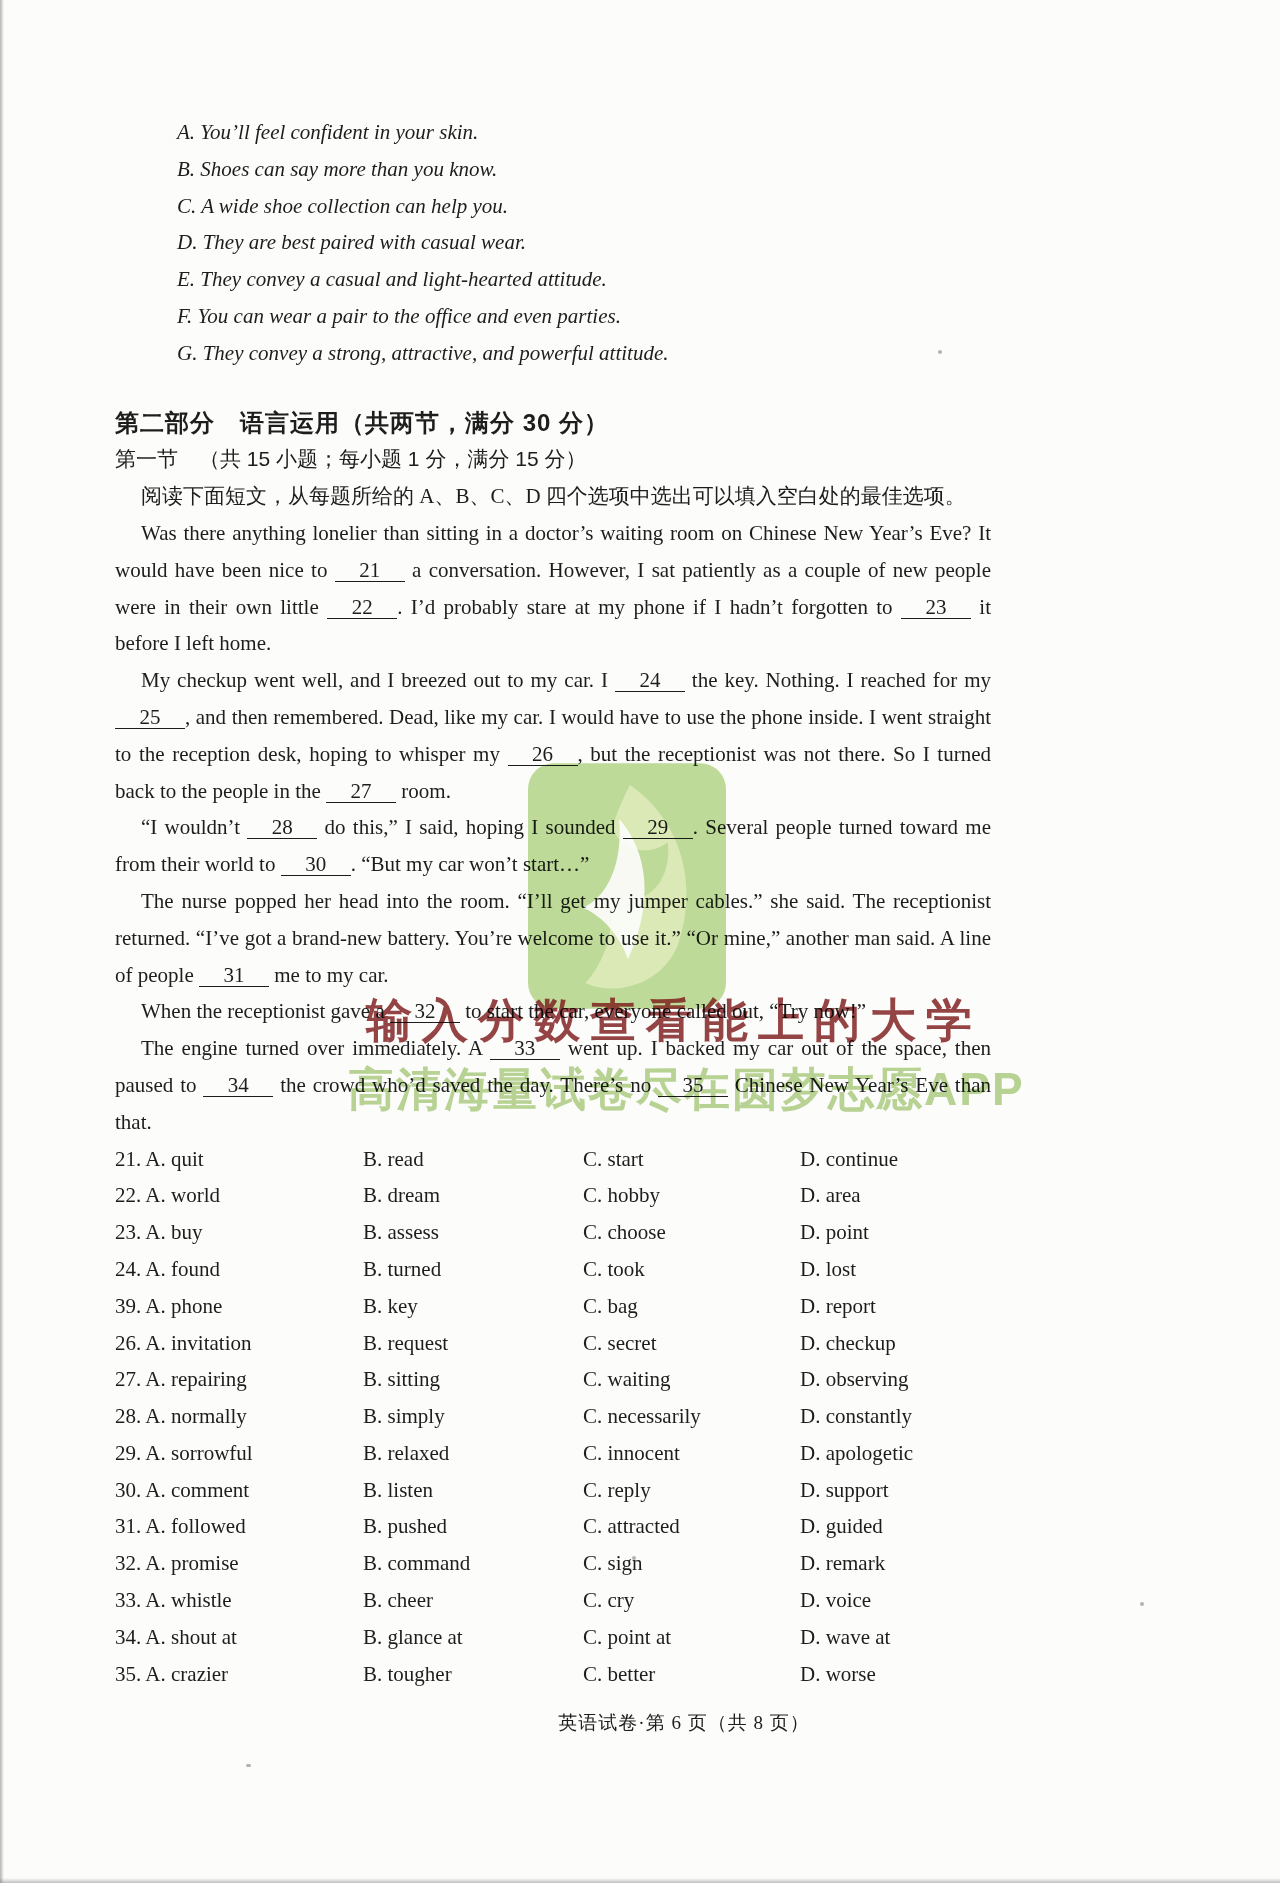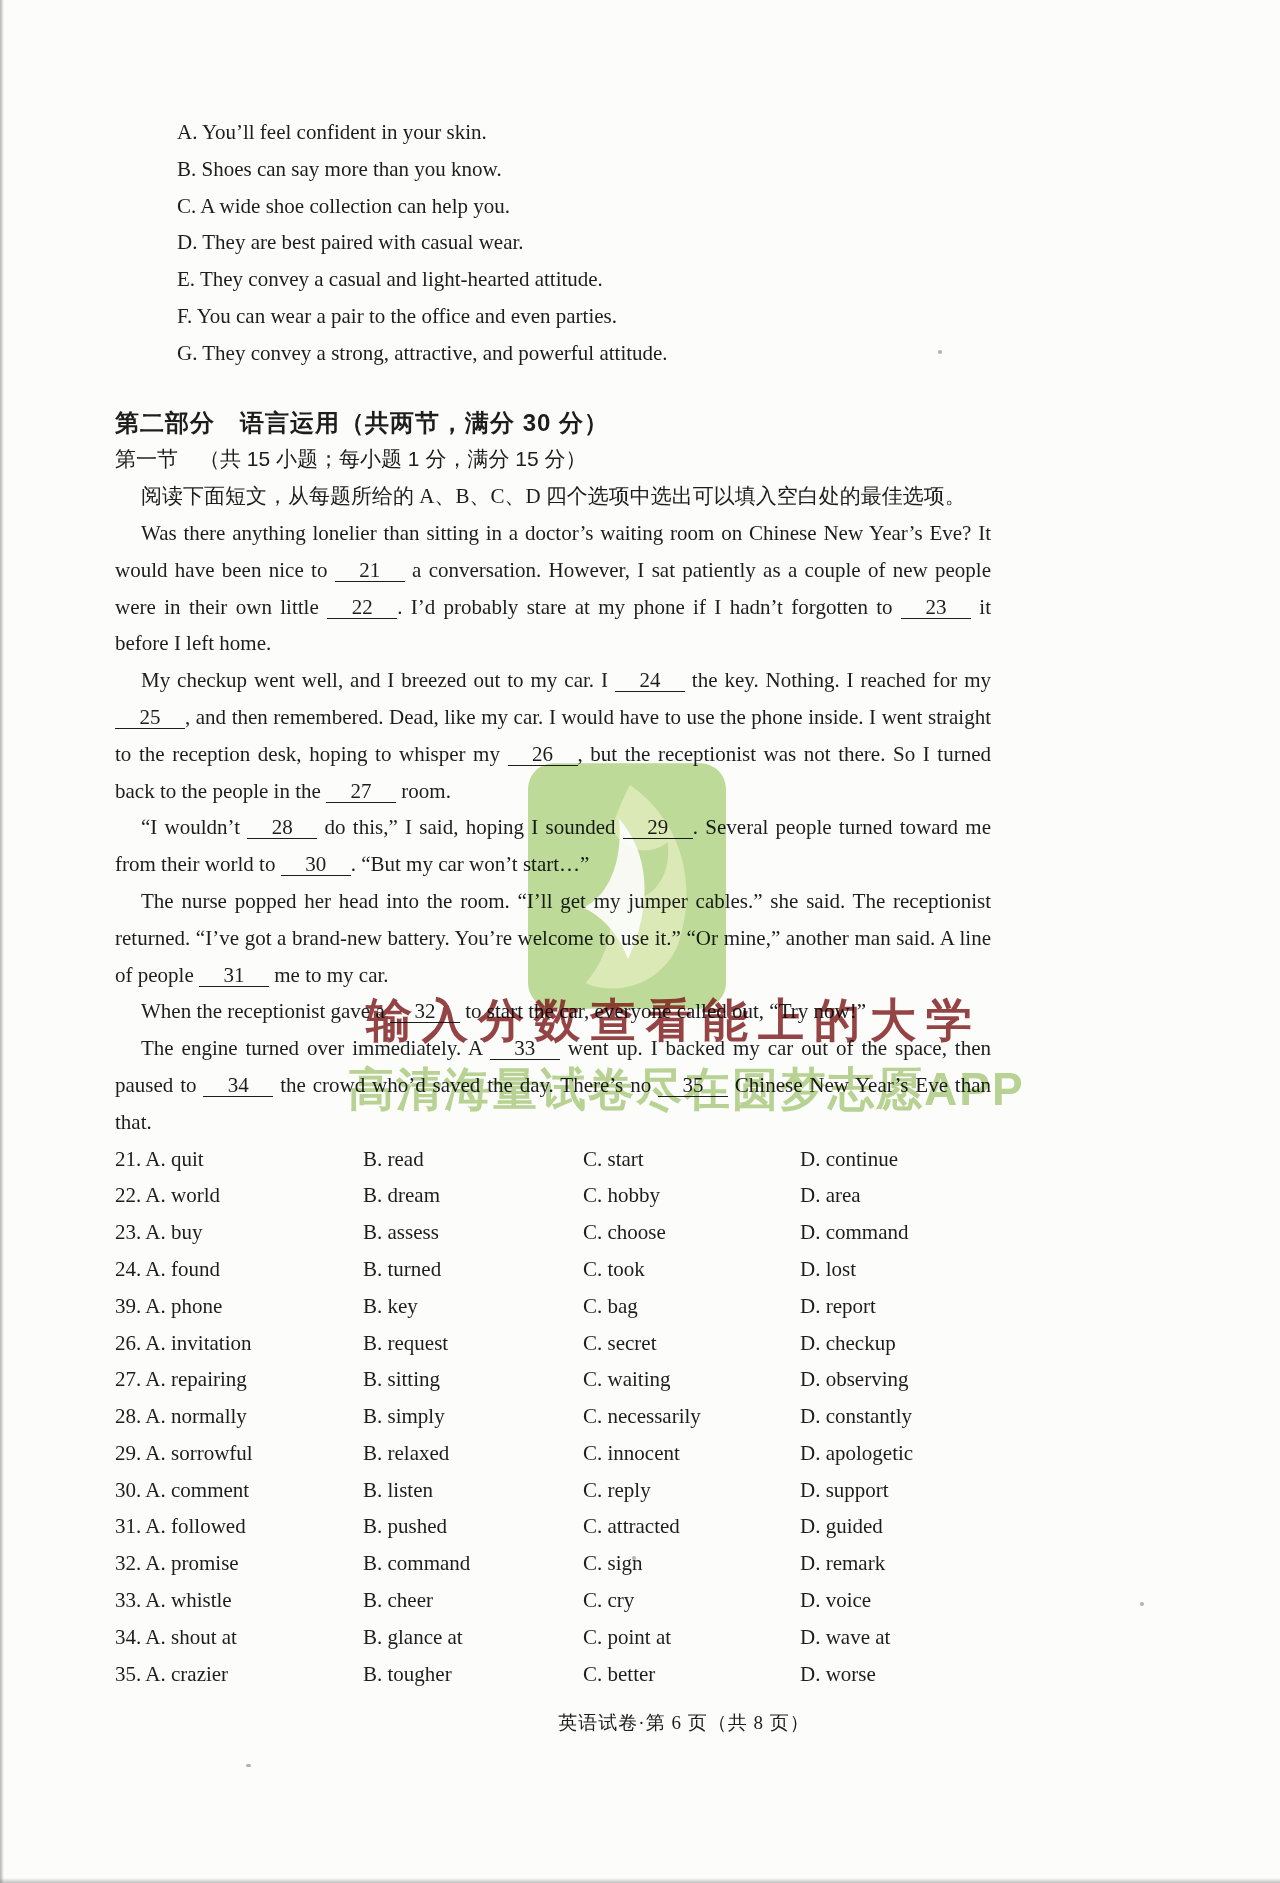--- a/index.html
+++ b/index.html
@@ -16,21 +16,21 @@
   .edge-left{position:absolute;left:0;top:0;width:4px;height:100%;
     background:linear-gradient(90deg,rgba(120,120,118,.55),rgba(120,120,118,0));}
   .edge-bottom{position:absolute;left:0;bottom:0;width:100%;height:5px;
     background:linear-gradient(0deg,rgba(120,120,118,.45),rgba(120,120,118,0));}
   .speck{position:absolute;background:#8a8a88;border-radius:50%;opacity:.65;}
 
   .content{
     position:absolute;left:115px;top:0;width:876px;
     font-size:21px;line-height:36.8px;
   }
-  .ag-options{margin-top:114px;padding-left:62px;}
+  .ag-options{margin-top:114px;padding-left:62px;font-style:italic;}
   .ag-line{white-space:nowrap;}
 
   .part-heading{
     margin-top:33px;
     font-family:"Liberation Sans","DejaVu Sans",sans-serif;
     font-weight:700;font-size:24px;line-height:36.8px;
     letter-spacing:1px;
   }
   .node-heading{
     font-family:"Liberation Sans","DejaVu Sans",sans-serif;
@@ -121,21 +121,21 @@
         <div class="orow">
           <div class="ocell">22. A. world</div>
           <div class="ocell">B. dream</div>
           <div class="ocell">C. hobby</div>
           <div class="ocell">D. area</div>
         </div>
         <div class="orow">
           <div class="ocell">23. A. buy</div>
           <div class="ocell">B. assess</div>
           <div class="ocell">C. choose</div>
-          <div class="ocell">D. command</div>
+          <div class="ocell">D. point</div>
         </div>
         <div class="orow">
           <div class="ocell">24. A. found</div>
           <div class="ocell">B. turned</div>
           <div class="ocell">C. took</div>
           <div class="ocell">D. lost</div>
         </div>
         <div class="orow">
           <div class="ocell">39. A. phone</div>
           <div class="ocell">B. key</div>

